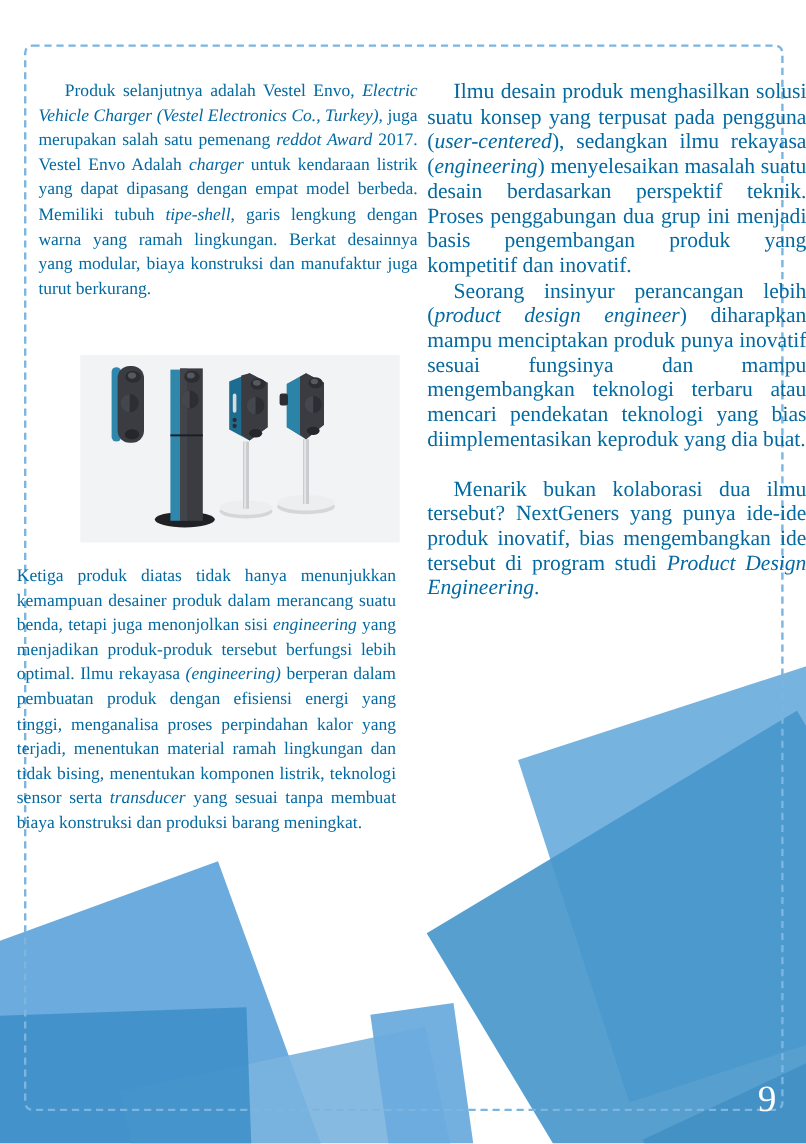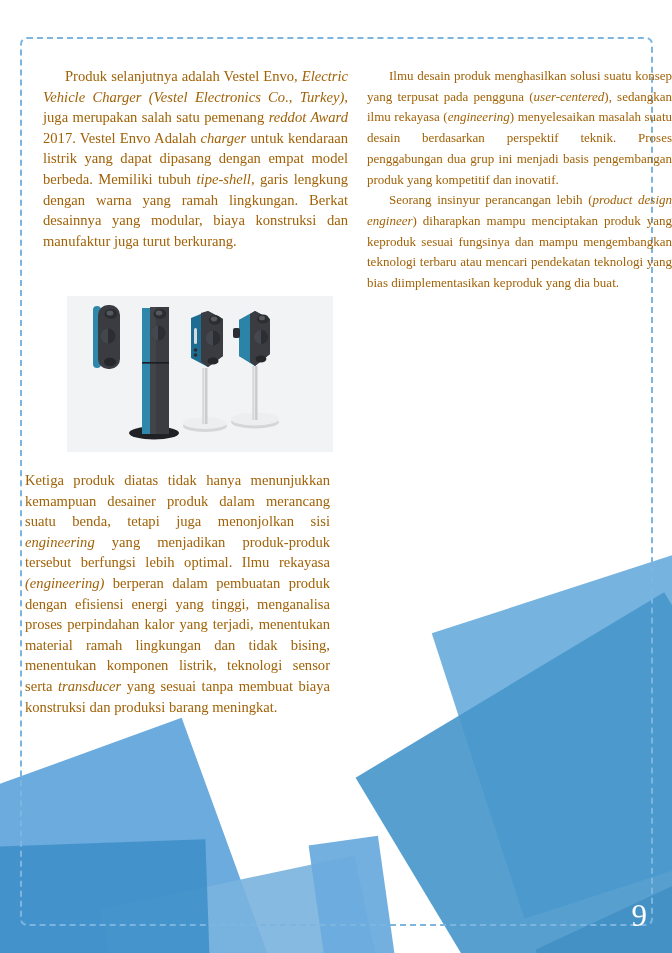--- a/index.html
+++ b/index.html
@@ -104,30 +104,30 @@
     position: absolute;
     top: 66px;
     width: 317px;
   }
   .col-left  { left: 31px; }
   .col-right { left: 355px; }
 
   p.para {
     text-align: justify;
     text-justify: inter-word;
-    color: #a16207;
+    color: #0369a1;
     font-size: 14.6px;
     line-height: 20.6px;
-    margin: 0 0 0 12px;
+    margin: 0 0 0 1px;
     hyphens: manual;
   }
   p.para.indent { text-indent: 22px; }
   p.para + p.para { margin-top: 0; }
 
-  .col-right p.para { font-size: 13px; line-height: 20.7px; }
+  .col-right p.para { font-size: 18px; line-height: 20.7px; }
   .gap-lg { height: 20px; }
 
   i, .ital { font-style: italic; }
 
   
   .figure {
     position: absolute;
     left: 67px; top: 296px;
     width: 266px; height: 156px;
     background: #f2f3f4;
@@ -239,22 +239,23 @@
     </div>
 
     <div class="lower-left">
       <p class="para"><span>Ketiga produk diatas tidak hanya menunjukkan kemampuan desainer produk dalam merancang suatu benda, tetapi juga menonjolkan sisi </span><i>engineering</i><span> yang menjadikan produk-produk tersebut berfungsi lebih optimal. Ilmu rekayasa </span><i>(engineering)</i><span> berperan dalam pembuatan produk dengan efisiensi energi yang tinggi, menganalisa proses perpindahan kalor yang terjadi, menentukan material ramah lingkungan dan tidak bising, menentukan komponen listrik, teknologi sensor serta </span><i>transducer</i><span> yang sesuai tanpa membuat biaya konstruksi dan produksi barang meningkat.</span></p>
     </div>
 
     <div class="col col-right">
 
       <p class="para indent"><span>Ilmu desain produk menghasilkan solusi suatu konsep yang terpusat pada pengguna (</span><i>user-centered</i><span>), sedangkan ilmu rekayasa (</span><i>engineering</i><span>) menyelesaikan masalah suatu desain berdasarkan perspektif teknik. Proses penggabungan dua grup ini menjadi basis pengembangan produk yang kompetitif dan inovatif.</span></p>
 
-      <p class="para indent"><span>Seorang insinyur perancangan lebih (</span><i>product design engineer</i><span>) diharapkan mampu menciptakan produk yang keproduk sesuai fungsinya dan mampu mengembangkan teknologi terbaru atau mencari pendekatan teknologi yang bias diimplementasikan keproduk yang dia buat.</span></p>
+      <p class="para indent"><span>Seorang insinyur perancangan lebih (</span><i>product design engineer</i><span>) diharapkan mampu menciptakan produk punya inovatif sesuai fungsinya dan mampu mengembangkan teknologi terbaru atau mencari pendekatan teknologi yang bias diimplementasikan keproduk yang dia buat.</span></p>
 
       <div class="gap-lg"></div>
 
+      <p class="para indent"><span>Menarik bukan kolaborasi dua ilmu tersebut? NextGeners yang punya ide-ide produk inovatif, bias mengembangkan ide tersebut di program studi </span><i>Product Design Engineering</i><span>.</span></p>
     </div>
 
     <div class="page-number">9</div>
 
   </div>
 </div>
 
 </body></html>

